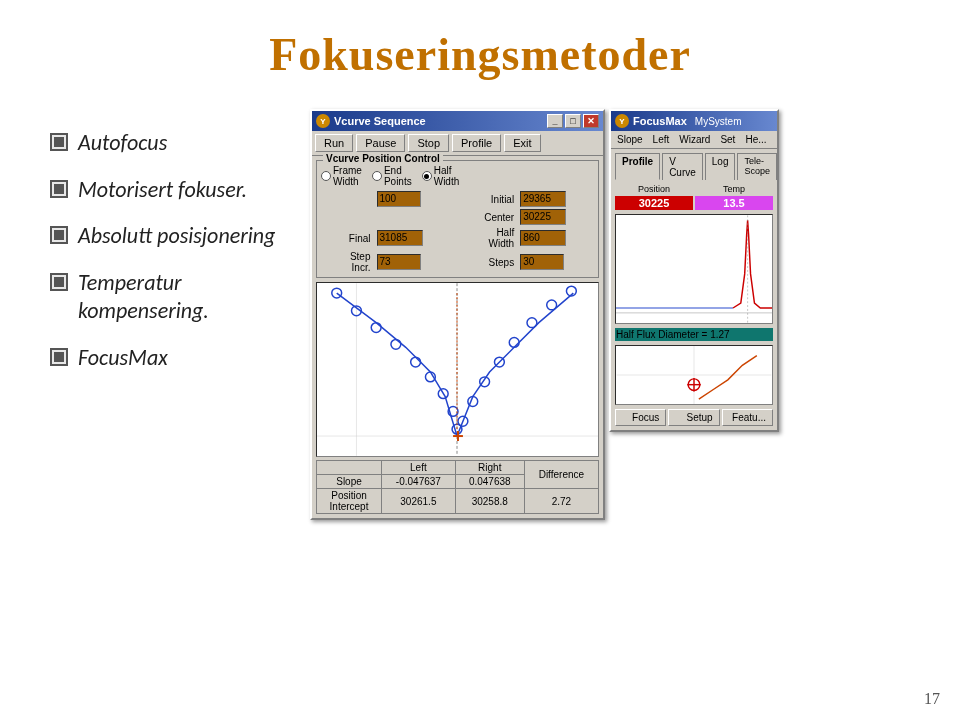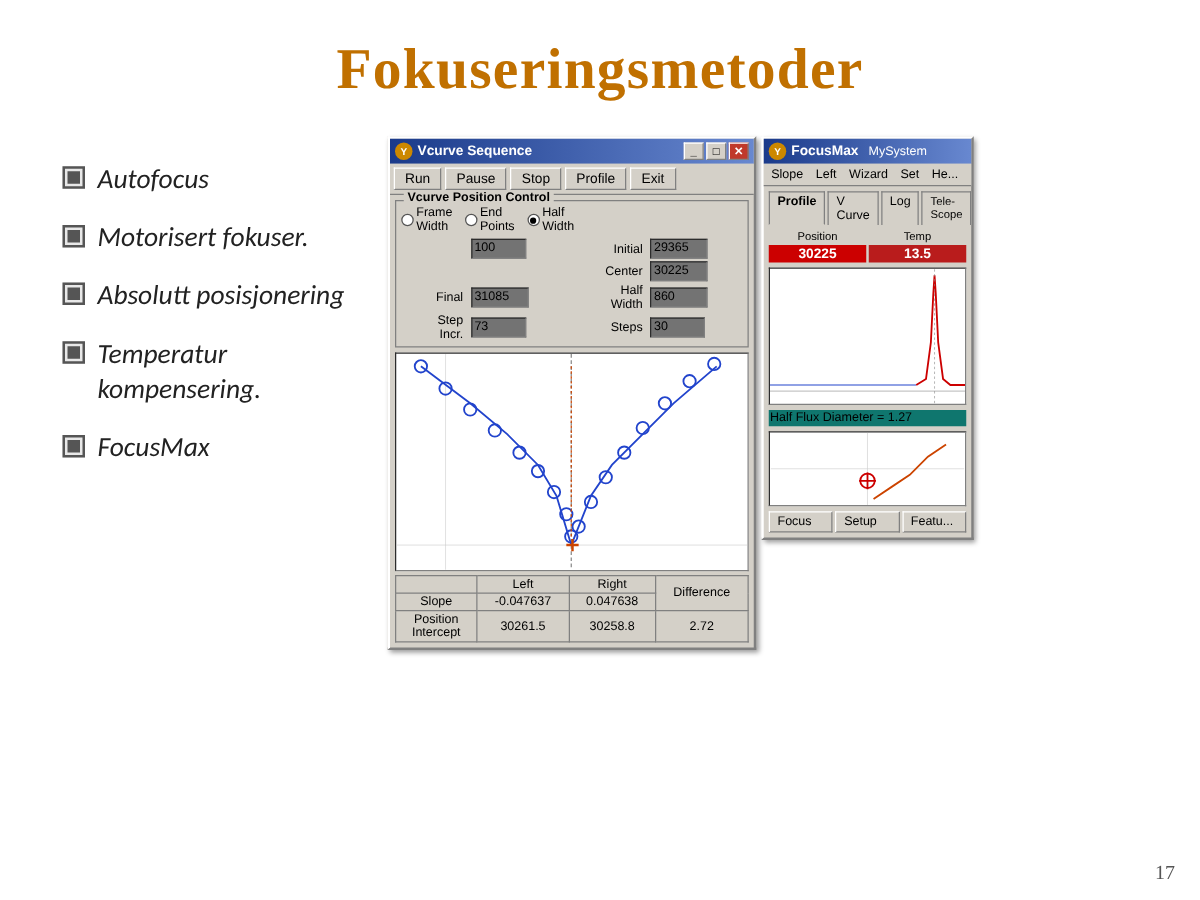--- a/index.html
+++ b/index.html
@@ -204,21 +204,21 @@
       justify-content: center;
     }
     .radio-circle.selected::after {
       content: '';
       width: 5px;
       height: 5px;
       background: #000;
       border-radius: 50%;
     }
     .form-input {
-      background: #737373;
+      background: #a16207;
       border: 1px inset #808080;
       padding: 1px 2px;
       font-size: 10px;
       height: 16px;
       min-width: 44px;
     }
 
     
     .vcurve-chart {
       border: 1px inset #808080;
@@ -301,21 +301,21 @@
     }
     .fm-pos-value {
       background: #cc0000;
       color: white;
       text-align: center;
       font-size: 11px;
       font-weight: bold;
       padding: 1px 2px;
     }
     .fm-temp-value {
-      background: #b91c1c;
+      background: #d946ef;
       color: white;
       text-align: center;
       font-size: 11px;
       font-weight: bold;
       padding: 1px 2px;
     }
 
     
     .fm-chart {
       border: 1px inset #808080;
@@ -350,21 +350,21 @@
     }
     .fm-btn {
       padding: 2px 6px;
       background: #d4d0c8;
       border: 1px solid #808080;
       border-top-color: white;
       border-left-color: white;
       font-size: 10px;
       cursor: pointer;
       flex: 1;
-      text-align: left;
+      text-align: right;
     }
 
     
     .page-number {
       position: absolute;
       bottom: 12px;
       right: 20px;
       font-size: 16px;
       color: #555;
     }

